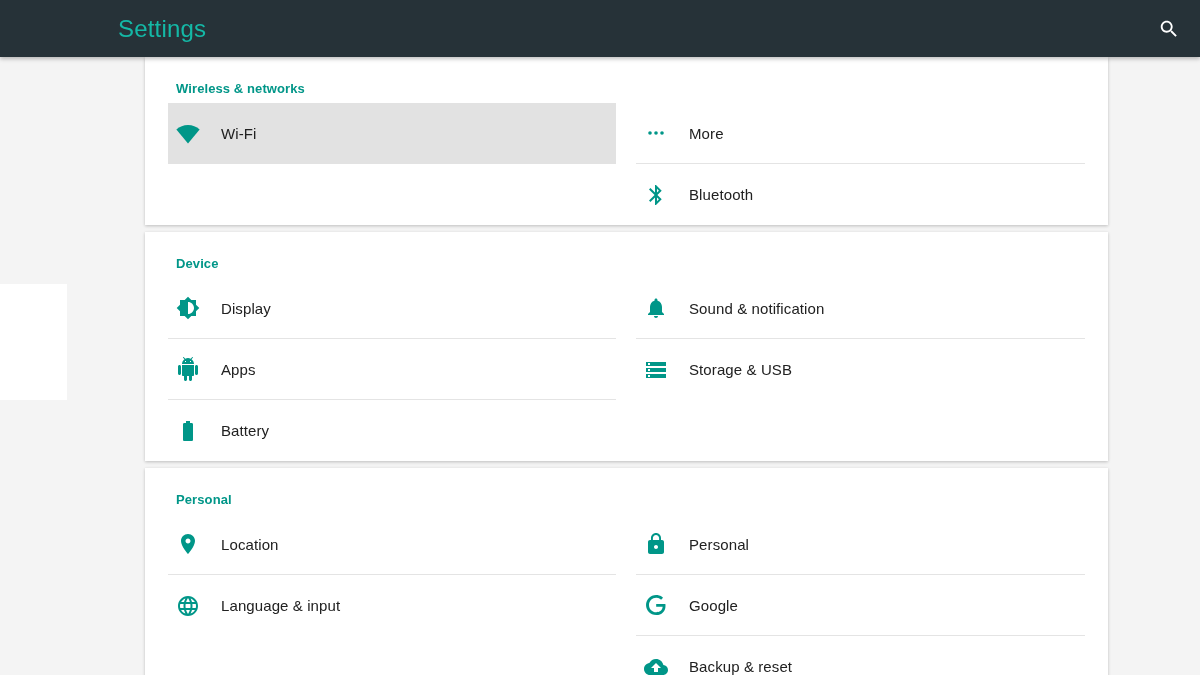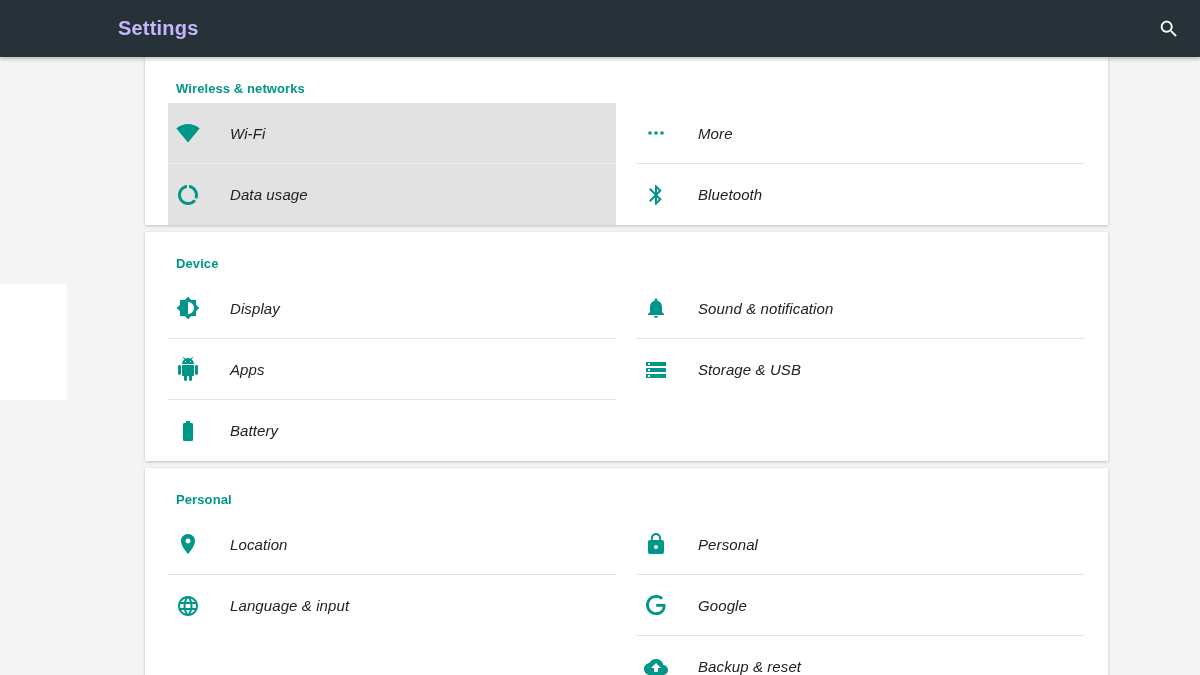--- a/index.html
+++ b/index.html
@@ -9,21 +9,21 @@
     font-family:"Liberation Sans",sans-serif;
     -webkit-font-smoothing:antialiased;
   }
   
   .appbar{
     position:relative;height:57px;background:var(--appbar-bg,#263238);
     display:flex;align-items:center;z-index:5;
     box-shadow:0 2px 4px rgba(0,0,0,.25);
   }
   .appbar h1{
-    margin:0 0 0 118px;color:#c4b5fd;font-size:20px;font-weight:700;letter-spacing:.2px;
+    margin:0 0 0 118px;color:#14b8a6;font-size:24px;font-weight:400;letter-spacing:.2px;
   }
   .search{
     position:absolute;right:20px;top:50%;transform:translateY(-50%);
     width:22px;height:22px;color:#fff;cursor:pointer;
   }
   .search svg{width:22px;height:22px;display:block;}
   
   .content{position:absolute;top:57px;left:0;right:0;bottom:0;padding-left:28px;}
   .artifact{position:absolute;left:0;top:227px;width:67px;height:116px;background:#fff;}
   .card{
@@ -43,21 +43,21 @@
     position:relative;cursor:pointer;
   }
   .tile:not(:last-child){border-bottom:1px solid var(--divider,#e4e4e4);}
   .tile.selected{background:var(--selected-bg,#e2e2e2);}
   .tile.selected:not(:last-child){border-bottom-color:#efefef;}
   .ticon{
     width:24px;height:24px;margin-left:8px;flex:none;color:var(--accent,#009688);
   }
   .ticon svg{width:24px;height:24px;display:block;}
   .tlabel{
-    margin-left:30px;font-size:15px;color:var(--label-text,#212121);letter-spacing:.1px;font-style:italic;
+    margin-left:21px;font-size:15px;color:var(--label-text,#212121);letter-spacing:.1px;
   }
 </style>
 </head>
 <body>
 
 <div class="screen" style="--accent: #009688; --appbar-bg: #263238; --page-bg: #f4f4f4; --card-bg: #ffffff; --selected-bg: #e2e2e2; --divider: #e4e4e4; --label-text: #212121;">
   <header class="appbar">
     <h1>Settings</h1>
     <span class="search">
       <svg viewBox="0 0 24 24" fill="currentColor">
@@ -73,28 +73,20 @@
           <div class="columns">
             <div class="col left">
               <div class="tile selected">
                 <span class="ticon">
                   <svg viewBox="0 0 24 24" fill="currentColor">
                     <path d="M12 21.5L23.64 7.45C20.42 4.68 16.4 3 12 3S3.58 4.68.36 7.45L12 21.5z"></path>
                   </svg>
                 </span>
                 <span class="tlabel">Wi-Fi</span>
               </div>
-              <div class="tile selected">
-                <span class="ticon">
-                  <svg viewBox="0 0 24 24" fill="currentColor">
-                    <path d="M13 2.05v3.03c3.39.49 6 3.39 6 6.92 0 .9-.18 1.75-.48 2.54l2.6 1.53c.56-1.24.88-2.62.88-4.07 0-5.18-3.95-9.45-9-9.95zM12 19c-3.87 0-7-3.13-7-7 0-3.53 2.61-6.43 6-6.92V2.05c-5.06.5-9 4.76-9 9.95 0 5.52 4.47 10 9.99 10 3.31 0 6.24-1.61 8.06-4.09l-2.6-1.53C16.17 17.98 14.21 19 12 19z"></path>
-                  </svg>
-                </span>
-                <span class="tlabel">Data usage</span>
-              </div>
             </div>
             <div class="col right">
               <div class="tile">
                 <span class="ticon">
                   <svg viewBox="0 0 24 24" fill="currentColor">
                     <circle cx="6" cy="12" r="1.8"></circle>
                     <circle cx="12" cy="12" r="1.8"></circle>
                     <circle cx="18" cy="12" r="1.8"></circle>
                   </svg>
                 </span>

